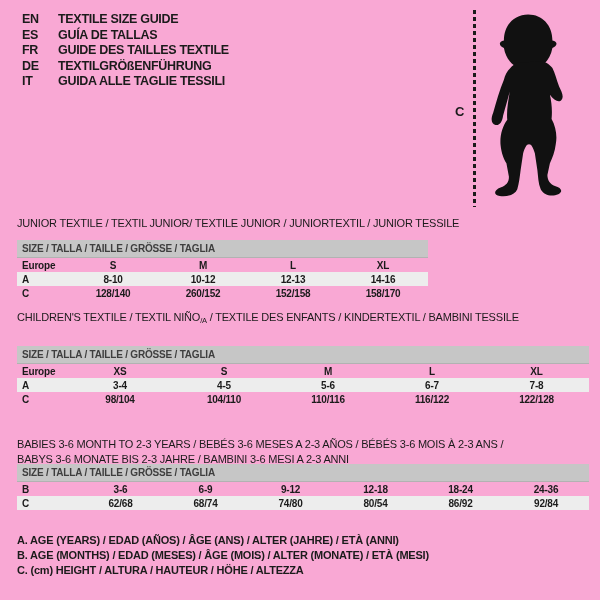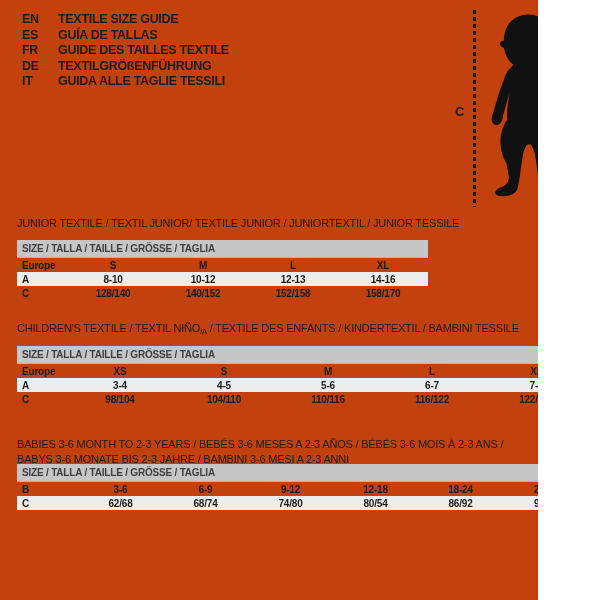--- a/index.html
+++ b/index.html
@@ -1,34 +1,34 @@
 <!DOCTYPE html>
 <html><head>
 <meta charset="utf-8">
 <style>
   html,body{margin:0;padding:0;background:#ffffff;}
   .page{
-    position:relative;width:538px;height:600px;background:#c2410c;overflow:hidden;
+    position:relative;width:600px;height:600px;background:#f9a8d4;overflow:hidden;
     font-family:"Liberation Sans", sans-serif;color:#1b1b1b;
   }
   
   .lang-block{position:absolute;left:22px;top:12px;}
   .lang-row{height:15.6px;line-height:15.6px;font-size:12.5px;font-weight:bold;letter-spacing:-0.3px;white-space:pre;}
   .lang-code{display:inline-block;width:36px;}
   
   .height-line{
     position:absolute;left:473px;top:10px;width:3px;height:197px;
     background:repeating-linear-gradient(to bottom,#1b1b1b 0 4px,transparent 4px 7px);
   }
   .height-label{position:absolute;left:455px;top:104px;font-size:13px;font-weight:bold;}
   .baby{position:absolute;left:483px;top:6px;width:92px;height:206px;}
   
   .tbl-title{position:absolute;left:17px;font-size:11px;font-weight:normal;letter-spacing:-0.2px;white-space:pre;line-height:15px;}
   #t1-title{top:216px;}
-  #t2-title{top:321px;text-align:center;}
+  #t2-title{top:310px;text-align:center;}
   #t3-title{top:425px;margin-top:12px;}
   .sub{font-size:7.5px;vertical-align:-2px;}
   table{position:absolute;left:17px;border-collapse:collapse;table-layout:fixed;}
   #t1{top:240px;width:411px;}
   #t2{top:346px;width:572px;}
   #t3{top:464px;width:572px;}
   td{font-size:10px;font-weight:bold;text-align:center;padding:0;height:14px;letter-spacing:-0.2px;}
   td.rowlabel{text-align:left;padding-left:5px;}
   tr.size-bar td{
     background:#c6c6c6;color:#3e3e3e;text-align:left;padding-left:5px;height:17px;
@@ -114,21 +114,21 @@
     <tr class="shade">
       <td class="rowlabel">A</td>
       <td>8-10</td>
       <td>10-12</td>
       <td>12-13</td>
       <td>14-16</td>
     </tr>
     <tr>
       <td class="rowlabel">C</td>
       <td>128/140</td>
-      <td>140/152</td>
+      <td>260/152</td>
       <td>152/158</td>
       <td>158/170</td>
     </tr>
   </tbody>
     </table>
 
   <div class="tbl-title" id="t2-title"><span>CHILDREN'S TEXTILE / TEXTIL NIÑO</span><span class="sub">/A</span><span> / TEXTILE DES ENFANTS / KINDERTEXTIL / BAMBINI TESSILE</span></div>
   <table id="t2">
     <colgroup>
         <col style="width:51px">
@@ -198,14 +198,19 @@
       <td>62/68</td>
       <td>68/74</td>
       <td>74/80</td>
       <td>80/54</td>
       <td>86/92</td>
       <td>92/84</td>
     </tr>
   </tbody>
     </table>
 
+  <div class="footnotes">
+    <div class="foot-row">A. AGE (YEARS) / EDAD (AÑOS) / ÂGE (ANS) / ALTER (JAHRE) / ETÀ (ANNI)</div>
+    <div class="foot-row">B. AGE (MONTHS) / EDAD (MESES) / ÂGE (MOIS) / ALTER (MONATE) / ETÀ (MESI)</div>
+    <div class="foot-row">C. (cm) HEIGHT / ALTURA / HAUTEUR / HÖHE / ALTEZZA</div>
+  </div>
 
 </div>
 
 </body></html>

